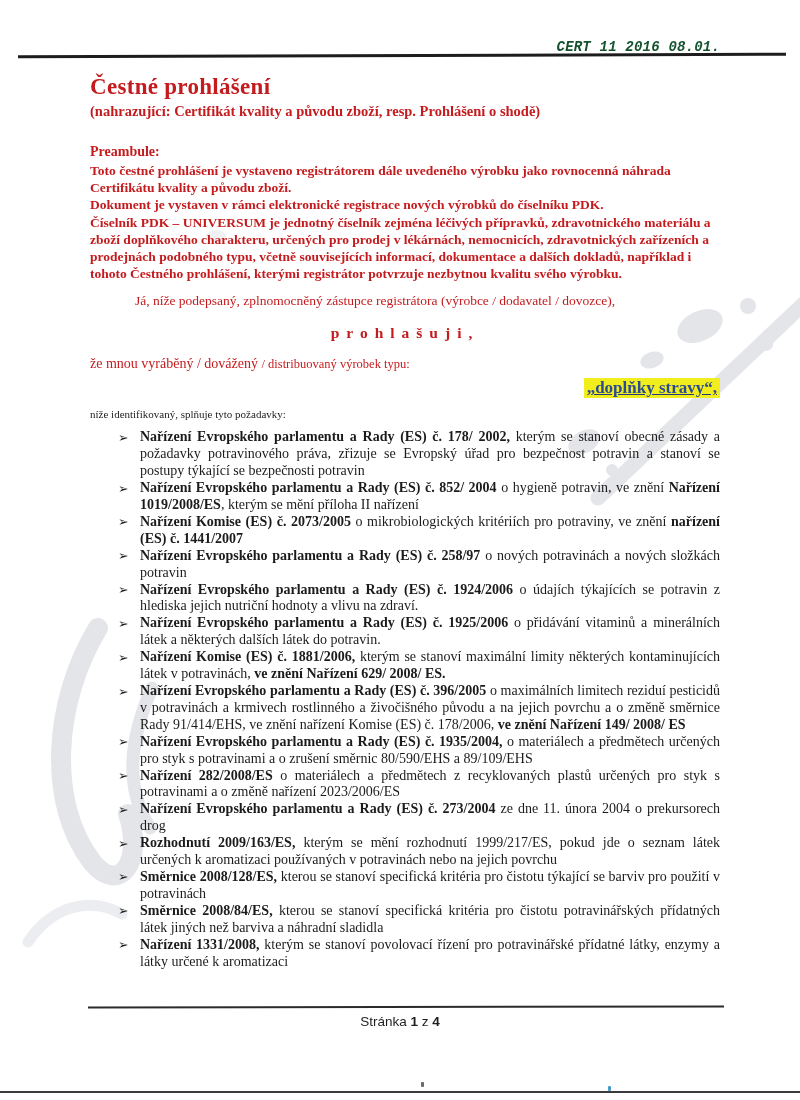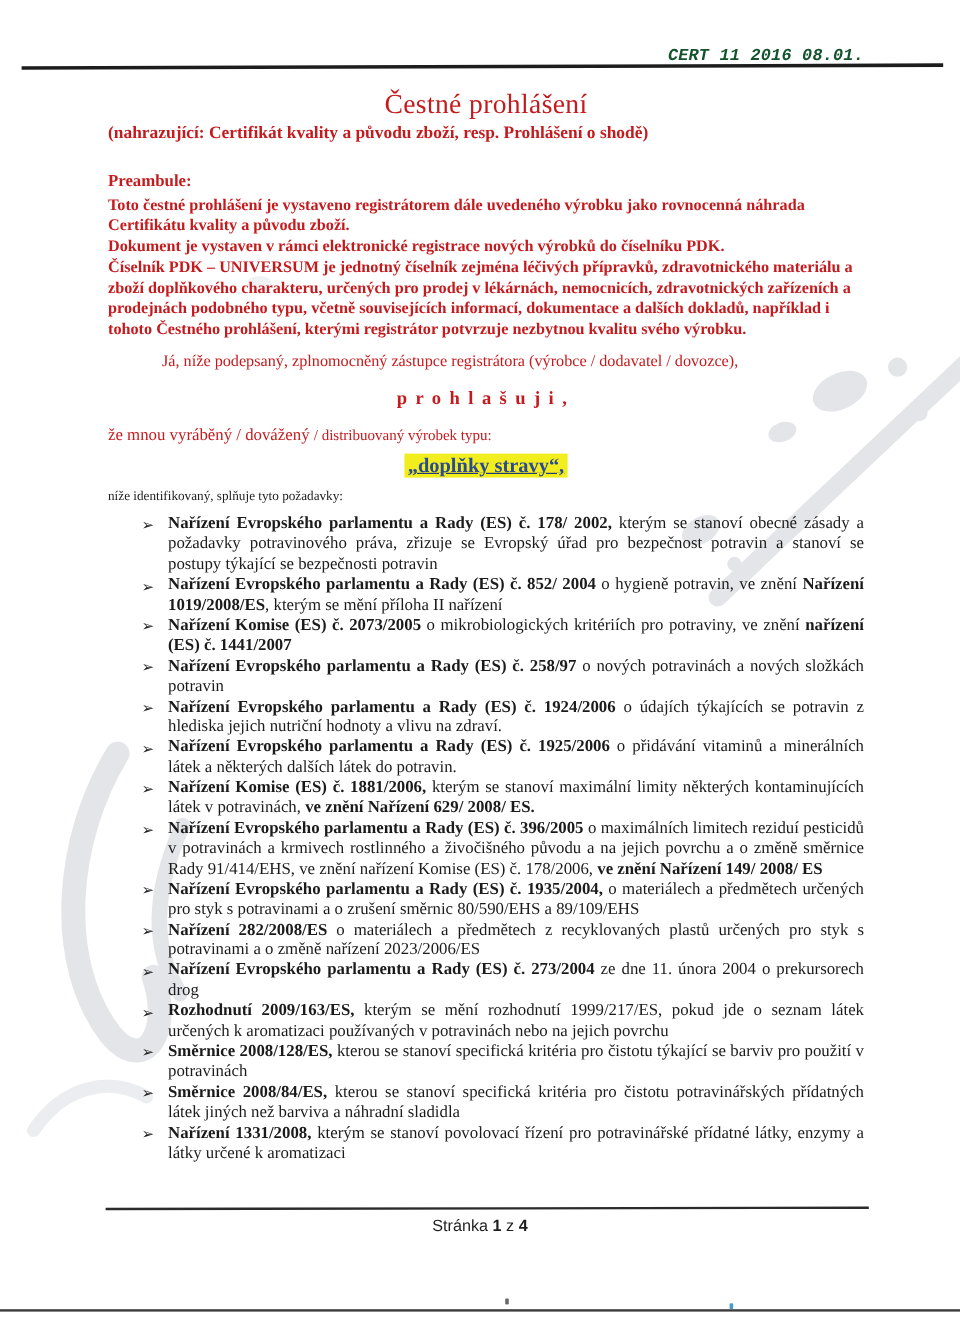--- a/index.html
+++ b/index.html
@@ -15,38 +15,38 @@
     position:absolute;top:39px;right:80px;z-index:2;
     font-family:Liberation Mono, monospace;font-style:italic;font-weight:bold;
     font-size:14px;color:#14532d;letter-spacing:0.2px;
   }
   .top-rule{
     position:absolute;top:54px;left:18px;width:768px;height:2.6px;
     background:#1d1d1d;transform:rotate(-0.18deg);z-index:2;
   }
 
   .doc-title{
-    margin:74px 0 0;text-align:center;font-size:23px;font-weight:normal;
+    margin:74px 0 0;text-align:left;font-size:23px;font-weight:bold;
     color:var(--red);letter-spacing:0.3px;
   }
   .doc-subtitle{
     margin:3px 0 0;font-size:14.5px;font-weight:bold;color:var(--red);
   }
 
   .preamble-heading{margin:24px 0 2px;font-size:14px;font-weight:bold;color:var(--red);}
   .preamble p{margin:0;font-size:13.5px;font-weight:bold;color:var(--red);line-height:17.2px;}
 
   .declarer{margin:11px 0 0;text-indent:45px;font-size:13.5px;color:var(--red);}
   .verb{
     margin:15px 0 0;text-align:center;font-size:15.5px;font-weight:bold;
     color:var(--red);letter-spacing:7px;
   }
   .product-line{margin:14px 0 0;color:var(--red);font-size:14px;}
   .product-line .rest{font-size:12.5px;}
-  .highlight-wrap{margin:6px 0 1px;text-align:center;}
+  .highlight-wrap{margin:6px 0 1px;text-align:right;}
   .highlight{
     background:var(--hl-bg);color:var(--hl-text);font-weight:bold;font-size:17px;
     text-decoration:underline;text-decoration-color:#20377e;padding:0 3px 1px;
   }
   .below-id{margin:10px 0 0;font-size:11px;color:#1c1c1c;}
 
   .req-list{list-style:none;margin:9px 0 0;padding:0 0 0 28px;}
   .req-list li{
     position:relative;padding-left:22px;margin:0;text-align:justify;
     font-size:14px;line-height:16.9px;color:#1b1b1b;

